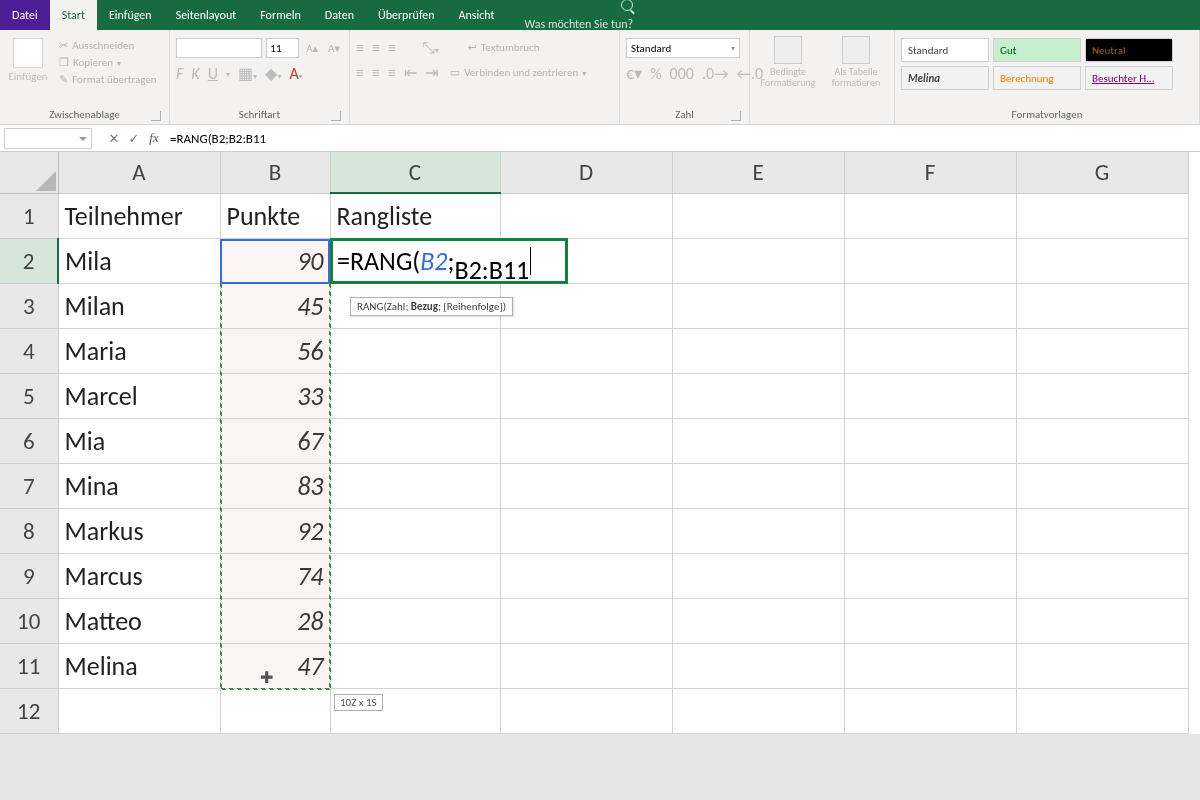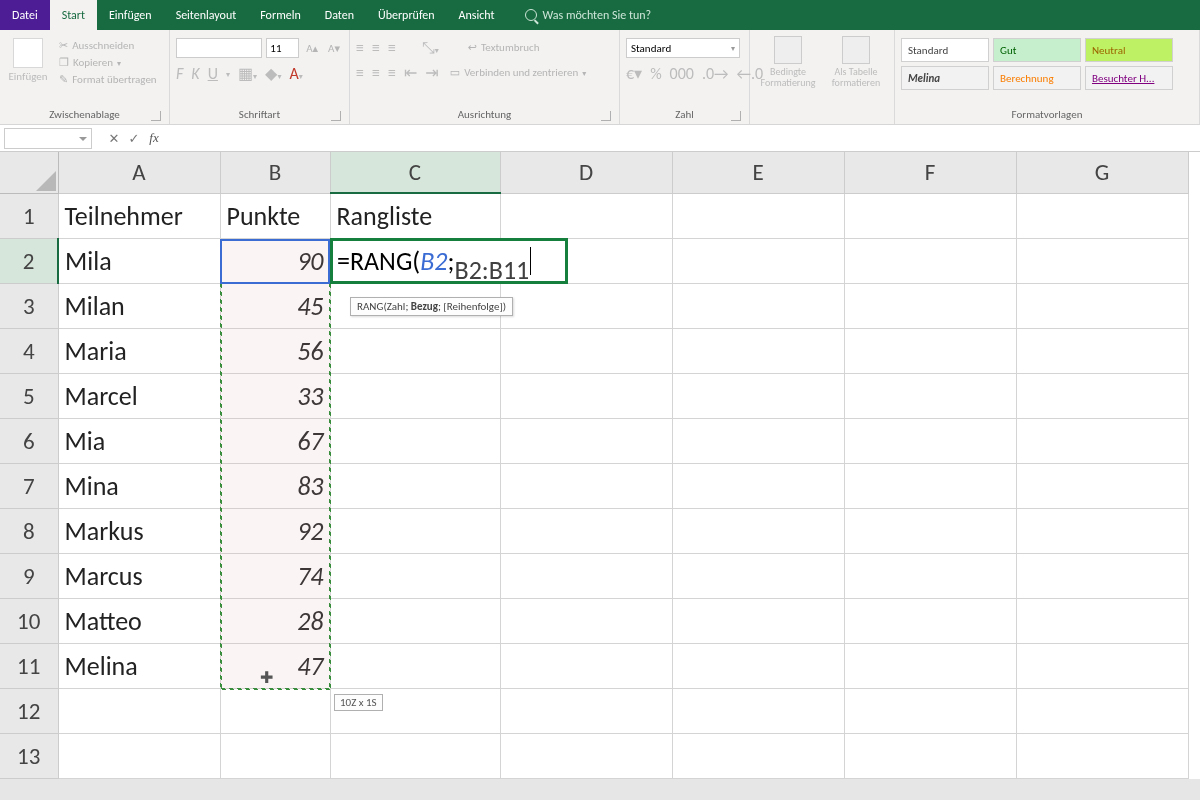--- a/index.html
+++ b/index.html
@@ -3,39 +3,39 @@
 <meta charset="utf-8">
 <style>
   * { box-sizing: border-box; margin: 0; padding: 0; font-family: "Segoe UI", Calibri, sans-serif; }
   body { background: #e6e6e6; width: 1200px; height: 800px; overflow: hidden; }
 
   
   .menu-bar { background: #186a40; height: 30px; display: flex; align-items: center; color: #fff; font-size: 12px; }
   .menu-tab { padding: 0 12px; height: 30px; display: flex; align-items: center; cursor: pointer; }
   .menu-tab.file { background: #4c1d95; }
   .menu-tab.active { background: #f3f2f1; color: #186a40; }
-  .tell-me { display: flex; align-items: center; color: #cde6d8; margin-left: 18px; gap: 6px; }
+  .tell-me { display: flex; align-items: flex-end; color: #cde6d8; margin-left: 18px; gap: 6px; flex-direction: column; }
   .tell-me .mag { width: 12px; height: 12px; border: 1.5px solid #cde6d8; border-radius: 50%; position: relative; }
   .tell-me .mag::after { content:""; position:absolute; width:5px; height:1.5px; background:#cde6d8; transform:rotate(45deg); bottom:-2px; right:-3px; }
 
   
   .ribbon { background: #f3f2f1; height: 95px; display: flex; border-bottom: 1px solid #d6d6d6; }
   .group { border-right: 1px solid #dadada; display:flex; flex-direction:column; justify-content:space-between; padding: 4px 6px 0 6px; }
   .group-label { text-align:center; font-size:11px; color:#666; padding:2px 0 3px 0; position:relative; }
   .group-label .launcher { position:absolute; right:2px; bottom:3px; width:10px; height:10px; border:1px solid #b0b0b0; border-top:none; border-left:none; }
   .ribbon-row { display:flex; align-items:center; gap:4px; }
   .rbtn { color:#666; font-size:11px; padding:1px 3px; display:flex; align-items:center; gap:4px; cursor:pointer; }
   .rbtn.disabled { color:#b5b5b5; }
   .big-btn { display:flex; flex-direction:column; align-items:center; justify-content:center; width:44px; font-size:11px; color:#888; gap:2px; }
   .big-icon { width:30px; height:30px; border:1px solid #c8c8c8; background:#fff; }
 
   .style-grid { display:grid; grid-template-columns:repeat(3, 88px); grid-template-rows: repeat(2, 24px); gap:4px; }
   .style-cell { border:1px solid #d0d0d0; background:#fff; font-size:11px; display:flex; align-items:center; padding:0 6px; color:#444; }
   .style-cell.gut { background:#c6efce; color:#006100; }
-  .style-cell.neutral { background:#bef264; color:#9c6500; }
+  .style-cell.neutral { background:#000000; color:#9c6500; }
   .style-cell.ausgabe { background:#f2f2f2; font-weight:bold; font-style:italic; }
   .style-cell.berechnung { background:#f2f2f2; color:#fa7d00; }
   .style-cell.besucht { background:#f2f2f2; color:#800080; text-decoration:underline; }
 
   
   .formula-bar { background:#fff; height:27px; border-bottom:1px solid #ccc; display:flex; align-items:center; font-size:13px; }
   .name-box { width:88px; height:21px; border:1px solid #ccc; margin-left:4px; display:flex; align-items:center; padding:0 4px; position:relative; }
   .name-box::after { content:""; position:absolute; right:4px; top:8px; border:4px solid transparent; border-top-color:#999; }
   .fb-icon { width:20px; text-align:center; color:#777; cursor:pointer; }
   .fx { font-style:italic; font-family:serif; color:#555; }
@@ -164,21 +164,20 @@
         <span>≡</span>
         <span>⇤</span>
         <span>⇥</span>
         <div class="rbtn disabled">
             <span>▭</span>
             <span>Verbinden und zentrieren</span>
             <span style="font-size:8px;">▾</span>
           </div>
       </div>
     </div>
-    <div class="group-label"><span>Ausrichtung</span><span class="launcher"></span></div>
   </div>
 
   <div class="group" style="width:130px;">
     <div style="display:flex; flex-direction:column; gap:6px; padding-top:4px;">
       <div style="width:114px;height:20px;border:1px solid #ccc;background:#fff;font-size:11px;display:flex;align-items:center;padding:0 4px;position:relative;">
         <span>Standard</span>
         <span style="position:absolute;right:4px;font-size:8px;color:#999;">▾</span>
       </div>
       <div class="ribbon-row" style="gap:8px;color:#bcbcbc;">
         <span>€▾</span>
@@ -217,20 +216,21 @@
     <div class="group-label">Formatvorlagen</div>
   </div>
 </div>
 
 <div class="formula-bar">
   <div class="name-box"></div>
   <div style="width:12px;"></div>
   <div class="fb-icon">✕</div>
   <div class="fb-icon">✓</div>
   <div class="fb-icon fx">fx</div>
+  <div class="formula-input">=RANG(B2;B2:B11</div>
 </div>
 
 <div class="grid-wrap">
   <table class="grid">
     <colgroup>
       <col style="width:58px;">
       <col class="colA">
         <col class="colB">
         <col class="colC">
       <col class="colD">
@@ -362,47 +362,37 @@
     <tr>
           <th class="row">12</th>
           <td></td>
           <td></td>
           <td></td>
           <td></td>
           <td></td>
           <td></td>
           <td></td>
         </tr>
-    <tr>
-          <th class="row">13</th>
-          <td></td>
-          <td></td>
-          <td></td>
-          <td></td>
-          <td></td>
-          <td></td>
-          <td></td>
-        </tr>
   </tbody>
     </table>
 
   <div class="range-bg" style="left:220px; top:87px; width:110px; height:450px;"></div>
 
   <div class="ants-top" style="left:220px; top:87px; width:110px;"></div>
   <div class="ants-bottom" style="left:220px; top:536px; width:110px;"></div>
   <div class="ants-left" style="left:220px; top:87px; height:450px;"></div>
   <div class="ants-right" style="left:329px; top:87px; height:450px;"></div>
 
   <div class="b2-box" style="left:220px; top:87px; width:110px; height:45px;"></div>
 
   <div class="edit-cell" style="left:330px; top:86px; width:238px; height:46px;">
     <span>=RANG(</span>
       <span style="color:#3b6cd4;font-style:italic;">B2</span>
       <span>;</span>
-      <span style="color:#404040;margin-top:17px;">B2:B11</span>
+      <span style="color:#000000;margin-top:17px;">B2:B11</span>
       <span class="caret"></span>
   </div>
 
   <div class="tooltip" style="left:350px; top:134px;">
     <span>RANG(Zahl; </span><b>Bezug</b><span>; [Reihenfolge])</span>
   </div>
 
   <div class="sel-size" style="left:334px; top:542px;">10Z x 1S</div>
 
   <div class="cursor-plus" style="left:260px; top:516px;">✚</div>

